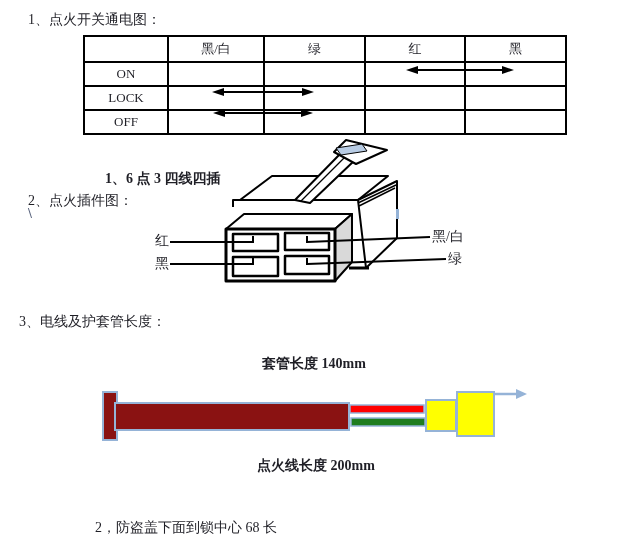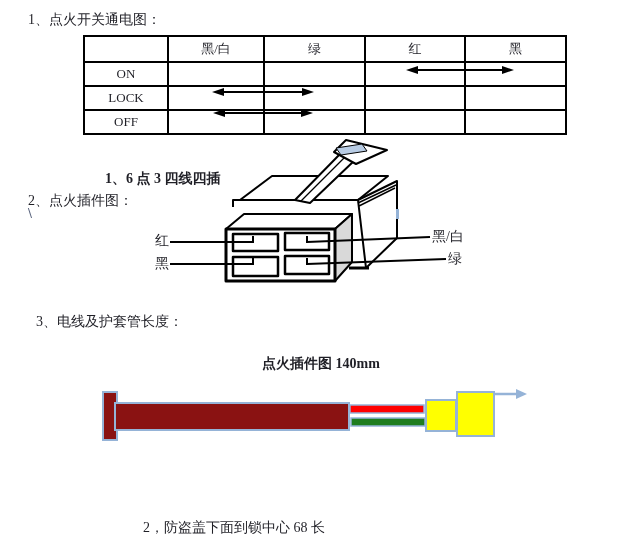--- a/index.html
+++ b/index.html
@@ -145,18 +145,19 @@
 
   <div class="abs txt t14" style="left:28px;top:149px;margin-top:44px;">2、点火插件图：</div>
   <div class="abs txt t13" style="left:105px;top:171px;">1、6 点 3 四线四插</div>
   <div class="abs txt t13" style="left:28px;top:206px;color:#55607a;">\</div>
 
   <div class="abs txt t14" style="left:155px;top:233px;">红</div>
   <div class="abs txt t14" style="left:155px;top:256px;">黑</div>
   <div class="abs txt t14" style="left:432px;top:229px;">黑/白</div>
   <div class="abs txt t14" style="left:448px;top:251px;">绿</div>
 
-  <div class="abs txt t14" style="left:36px;top:314px;font-family:Liberation Serif, serif;">3、电线及护套管长度：</div>
-  <div class="abs txt t13" style="left:262px;top:356px;">点火插件图 140mm</div>
+  <div class="abs txt t14" style="left:19px;top:314px;font-family:Liberation Serif, serif;">3、电线及护套管长度：</div>
+  <div class="abs txt t13" style="left:262px;top:356px;">套管长度 140mm</div>
+  <div class="abs txt t13" style="left:257px;top:458px;">点火线长度 200mm</div>
 
-  <div class="abs txt t14" style="left:95px;top:520px;margin-left:48px;">2，防盗盖下面到锁中心 68 长</div>
+  <div class="abs txt t14" style="left:95px;top:520px;">2，防盗盖下面到锁中心 68 长</div>
 
 </div>
 
 </body></html>

